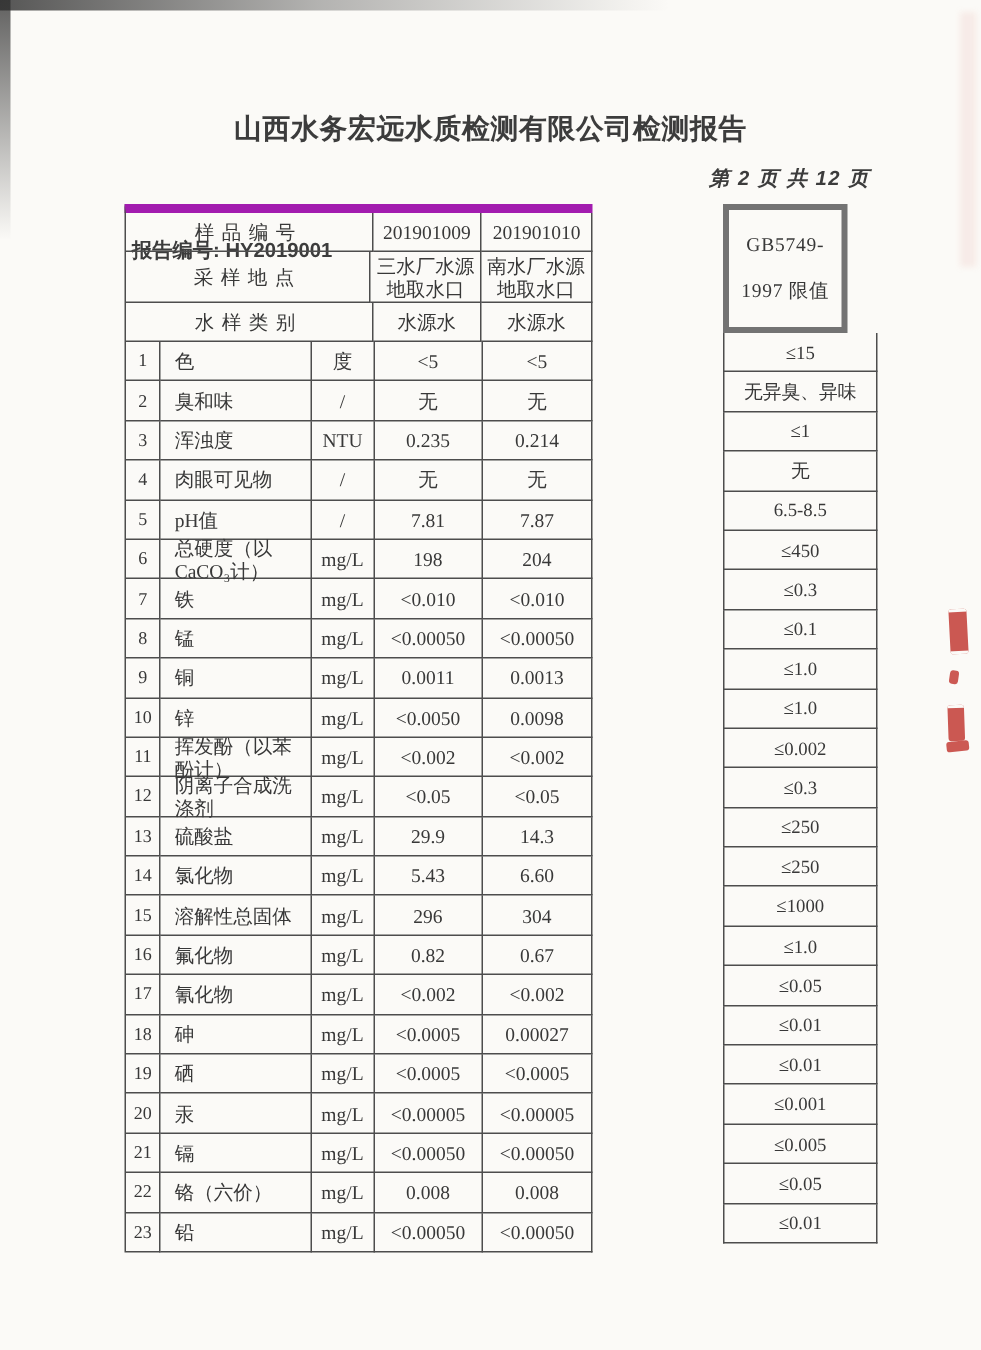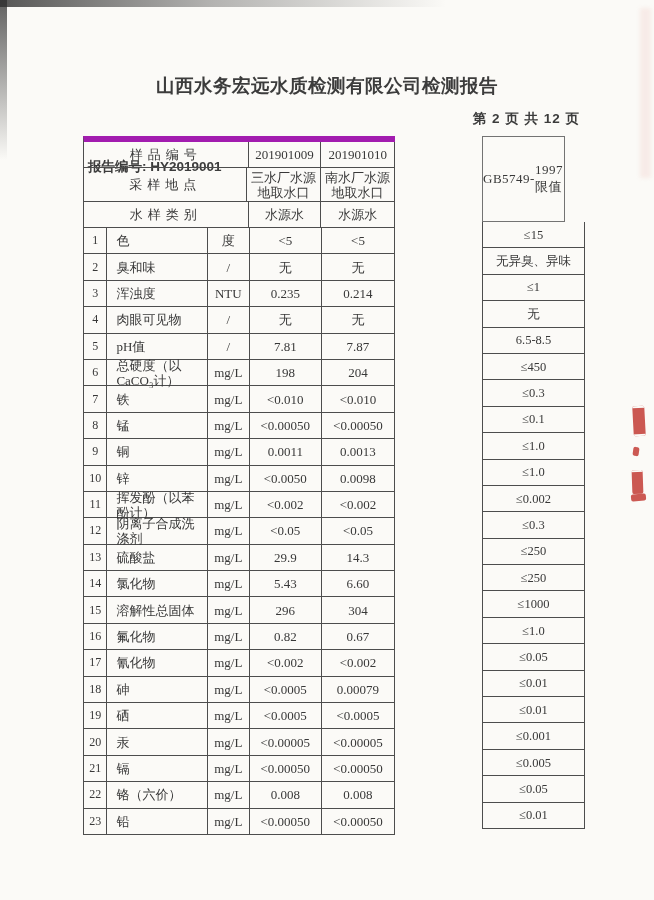--- a/index.html
+++ b/index.html
@@ -31,21 +31,21 @@
     font-weight:bold; font-size:18.5px; letter-spacing:.5px; color:#3c3c3c;
   }
   .meta-left {
     position:absolute; top:112px; left:88px;
     font-family:"Liberation Sans","DejaVu Sans",sans-serif;
     font-weight:bold; font-size:13.5px; color:#3c3c3c;margin-top:46px;
   }
   .meta-right {
     position:absolute; top:110px; right:74px;
     font-family:"Liberation Sans","DejaVu Sans",sans-serif;
-    font-weight:bold; font-size:13.5px; color:#3c3c3c; letter-spacing:1px;
+    font-weight:bold; font-size:13.5px; color:#3c3c3c; letter-spacing:1px;font-style:italic;
   }
   
   .tbl-wrap { position:absolute; left:83px; top:136px; }
   .main-tbl {
     border-top:6px solid #a21caf; border-left:1px solid #4d4d4d;
     width:312px;
   }
   .row { display:flex; }
   .c {
     border-right:1px solid #4d4d4d; border-bottom:1px solid #4d4d4d;
@@ -59,22 +59,22 @@
   .c.span3 { width:204px; letter-spacing:5px; }
   .c.num  { width:29px; font-size:12px; }
   .c.name { width:123px; justify-content:flex-start; padding-left:9px; text-align:left; }
   .c.unit { width:52px; }
   .c.r1   { width:90px; }
   .c.r2   { width:91px; }
   .loc { padding:0 3px; }
   
   .limits { position:absolute; left:399px; top:0; width:83px; }
   .lim-head {
-    width:83px; height:86px; border:1px solid #737373;
-    display:flex; flex-direction:row; justify-content:space-evenly; align-items:center;
+    width:83px; height:86px; border:4px solid #737373;
+    display:flex; flex-direction:column; justify-content:space-evenly; align-items:center;
     font-size:13px; letter-spacing:.5px;
   }
   .lim {
     width:103px; height:26.4px; border:1px solid #4d4d4d; border-top:none;
     display:flex; align-items:center; justify-content:center;
     font-size:12.5px; text-align:center; line-height:14px; padding:0 1px;
   }
   
   .frag { position:absolute; background:#c5423c; opacity:.88; border-radius:2px; }
   .f1 { left:633px; top:406px; width:12px; height:30px; transform:rotate(-3deg);
@@ -247,21 +247,21 @@
     <div class="c unit">mg/L</div>
     <div class="c r1">&lt;0.002</div>
     <div class="c r2">&lt;0.002</div>
   </div>
 
   <div class="row dr">
     <div class="c num">18</div>
     <div class="c name">砷</div>
     <div class="c unit">mg/L</div>
     <div class="c r1">&lt;0.0005</div>
-    <div class="c r2">0.00079</div>
+    <div class="c r2">0.00027</div>
   </div>
 
   <div class="row dr">
     <div class="c num">19</div>
     <div class="c name">硒</div>
     <div class="c unit">mg/L</div>
     <div class="c r1">&lt;0.0005</div>
     <div class="c r2">&lt;0.0005</div>
   </div>
 

